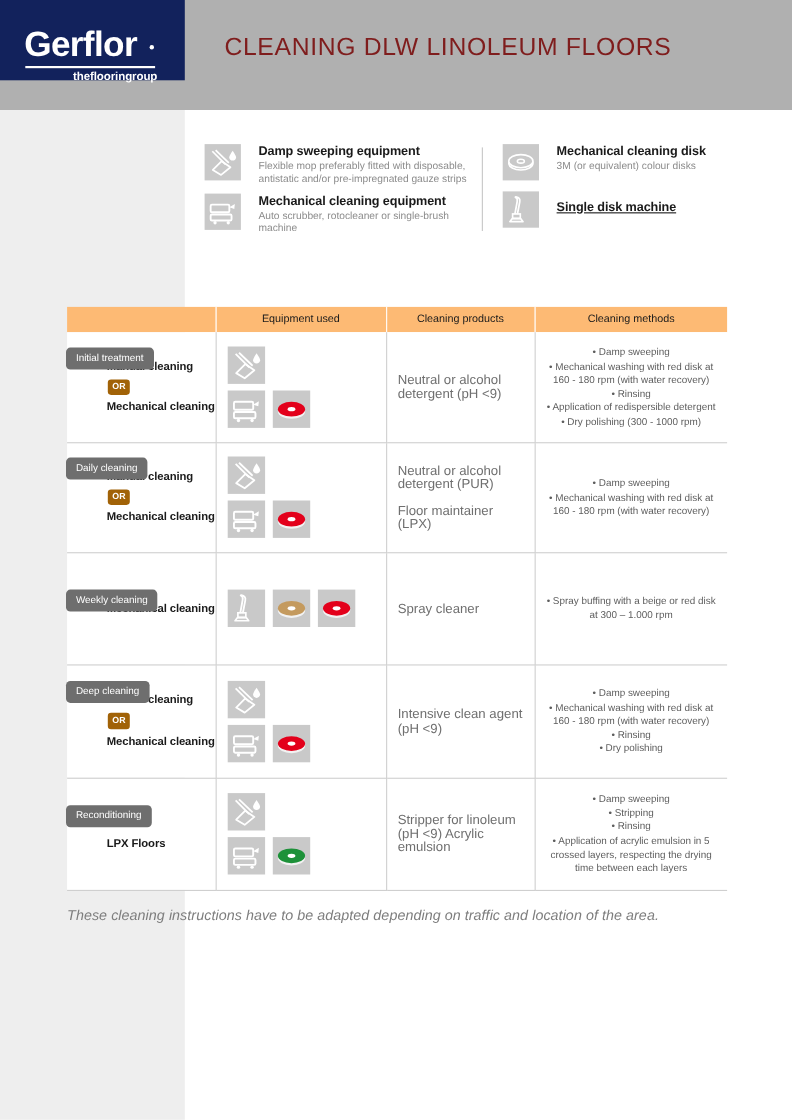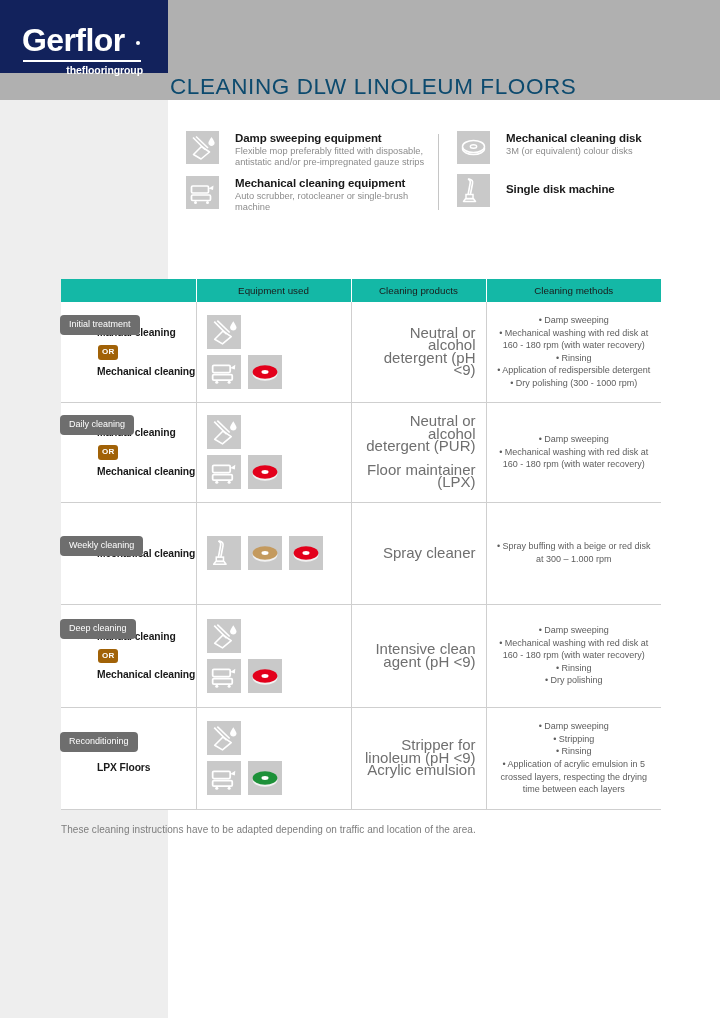--- a/index.html
+++ b/index.html
@@ -73,28 +73,27 @@
     top: 64px;
     width: 120px;
     text-align: right;
     color: #ffffff;
     font-size: 10.5px;
     font-weight: bold;
     letter-spacing: -0.1px;
   }
   #header-title {
     position: absolute;
-    left: 170px;
+    left: 204px;
     top: 30px;
-    color: #0c4a6e;
+    color: #7f1d1d;
     font-size: 22.5px;
     font-weight: normal;
     letter-spacing: 0.6px;
     font-family: "Liberation Sans", sans-serif;
-    margin-top: 44px;
   }
   #header-sub {
     position: absolute;
     left: 187px;
     top: 66px;
     color: #5a5a5a;
     font-size: 13.5px;
     letter-spacing: 0.2px;
   }
 
@@ -134,36 +133,36 @@
     color: #1a1a1a;
     line-height: 14px;
     letter-spacing: -0.1px;
   }
   .legend-desc {
     font-size: 9.3px;
     color: #8c8c8c;
     line-height: 11.4px;
     margin-top: 1px;
   }
-  .legend-title.big { padding-top: 8px; }
+  .legend-title.big { padding-top: 8px; text-decoration: underline; }
 
   
   #table {
     position: absolute;
     left: 61px;
     top: 279px;
     width: 600px;
   }
   table {
     border-collapse: collapse;
     width: 600px;
     table-layout: fixed;
   }
   thead th {
-    background: #14b8a6;
+    background: #fdba74;
     color: #1a1a1a;
     font-size: 9.8px;
     font-weight: normal;
     height: 23px;
     border-right: 1px solid #ffffff;
     padding: 0;
     text-align: center;
     vertical-align: middle;
   }
   thead th:last-child { border-right: none; }
@@ -231,41 +230,42 @@
   .equip-row:last-child { margin-bottom: 0; }
   .eq-tile {
     width: 34px; height: 34px;
     background: #c9c9c9;
     position: relative;
     flex: 0 0 auto;
   }
 
   
   .prod-cell {
-    font-size: 15px;
+    font-size: 12px;
     color: #6f6f6f;
-    text-align: right;
+    text-align: left;
     line-height: 12.5px;
     padding: 8px 10px;
   }
   .prod-cell .gap { height: 11px; }
   .meth-cell {
     font-size: 9px;
     color: #5d5d5d;
     text-align: center;
     line-height: 12.6px;
     padding: 8px 8px;
   }
 
   
   #footnote {
     position: absolute;
     left: 61px;
     top: 824px;
-    font-size: 10px;
+    font-size: 13px;
+    font-style: italic;
     color: #7d7d7d;
     letter-spacing: 0.05px;
   }
 
   svg { display: block; }
 </style>
 </head>
 <body>
 
 <div id="left-band"></div>

